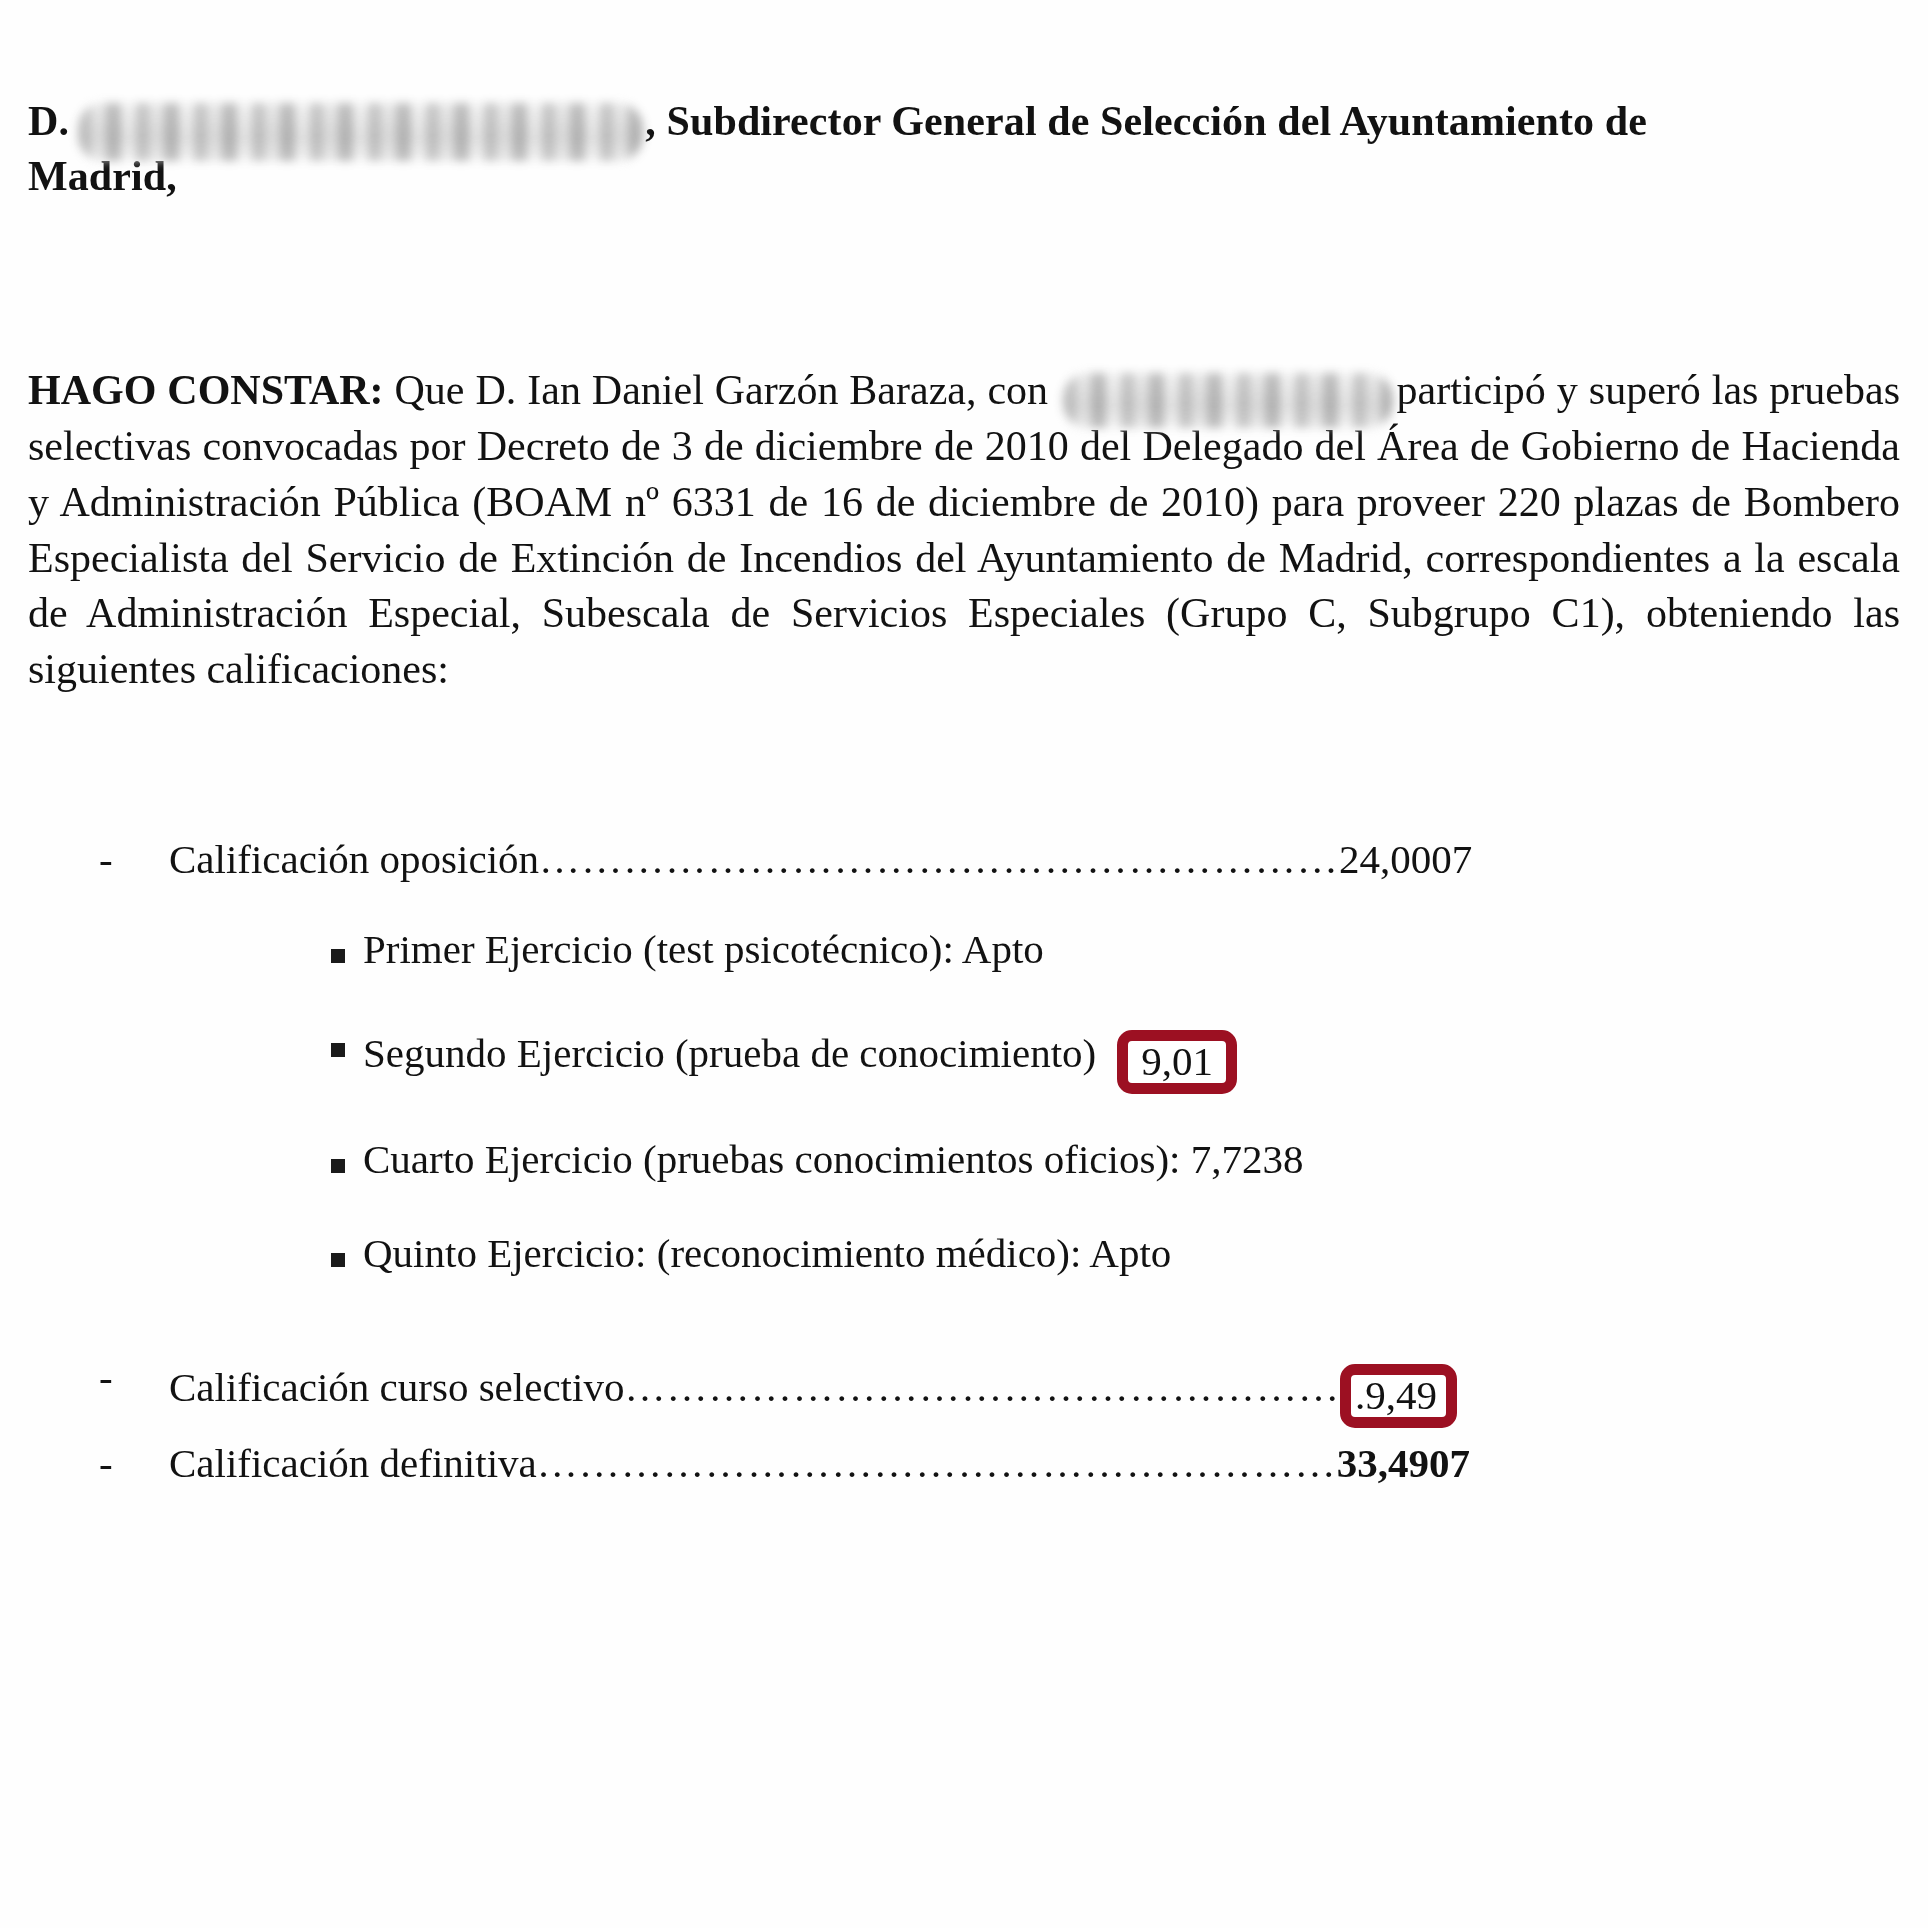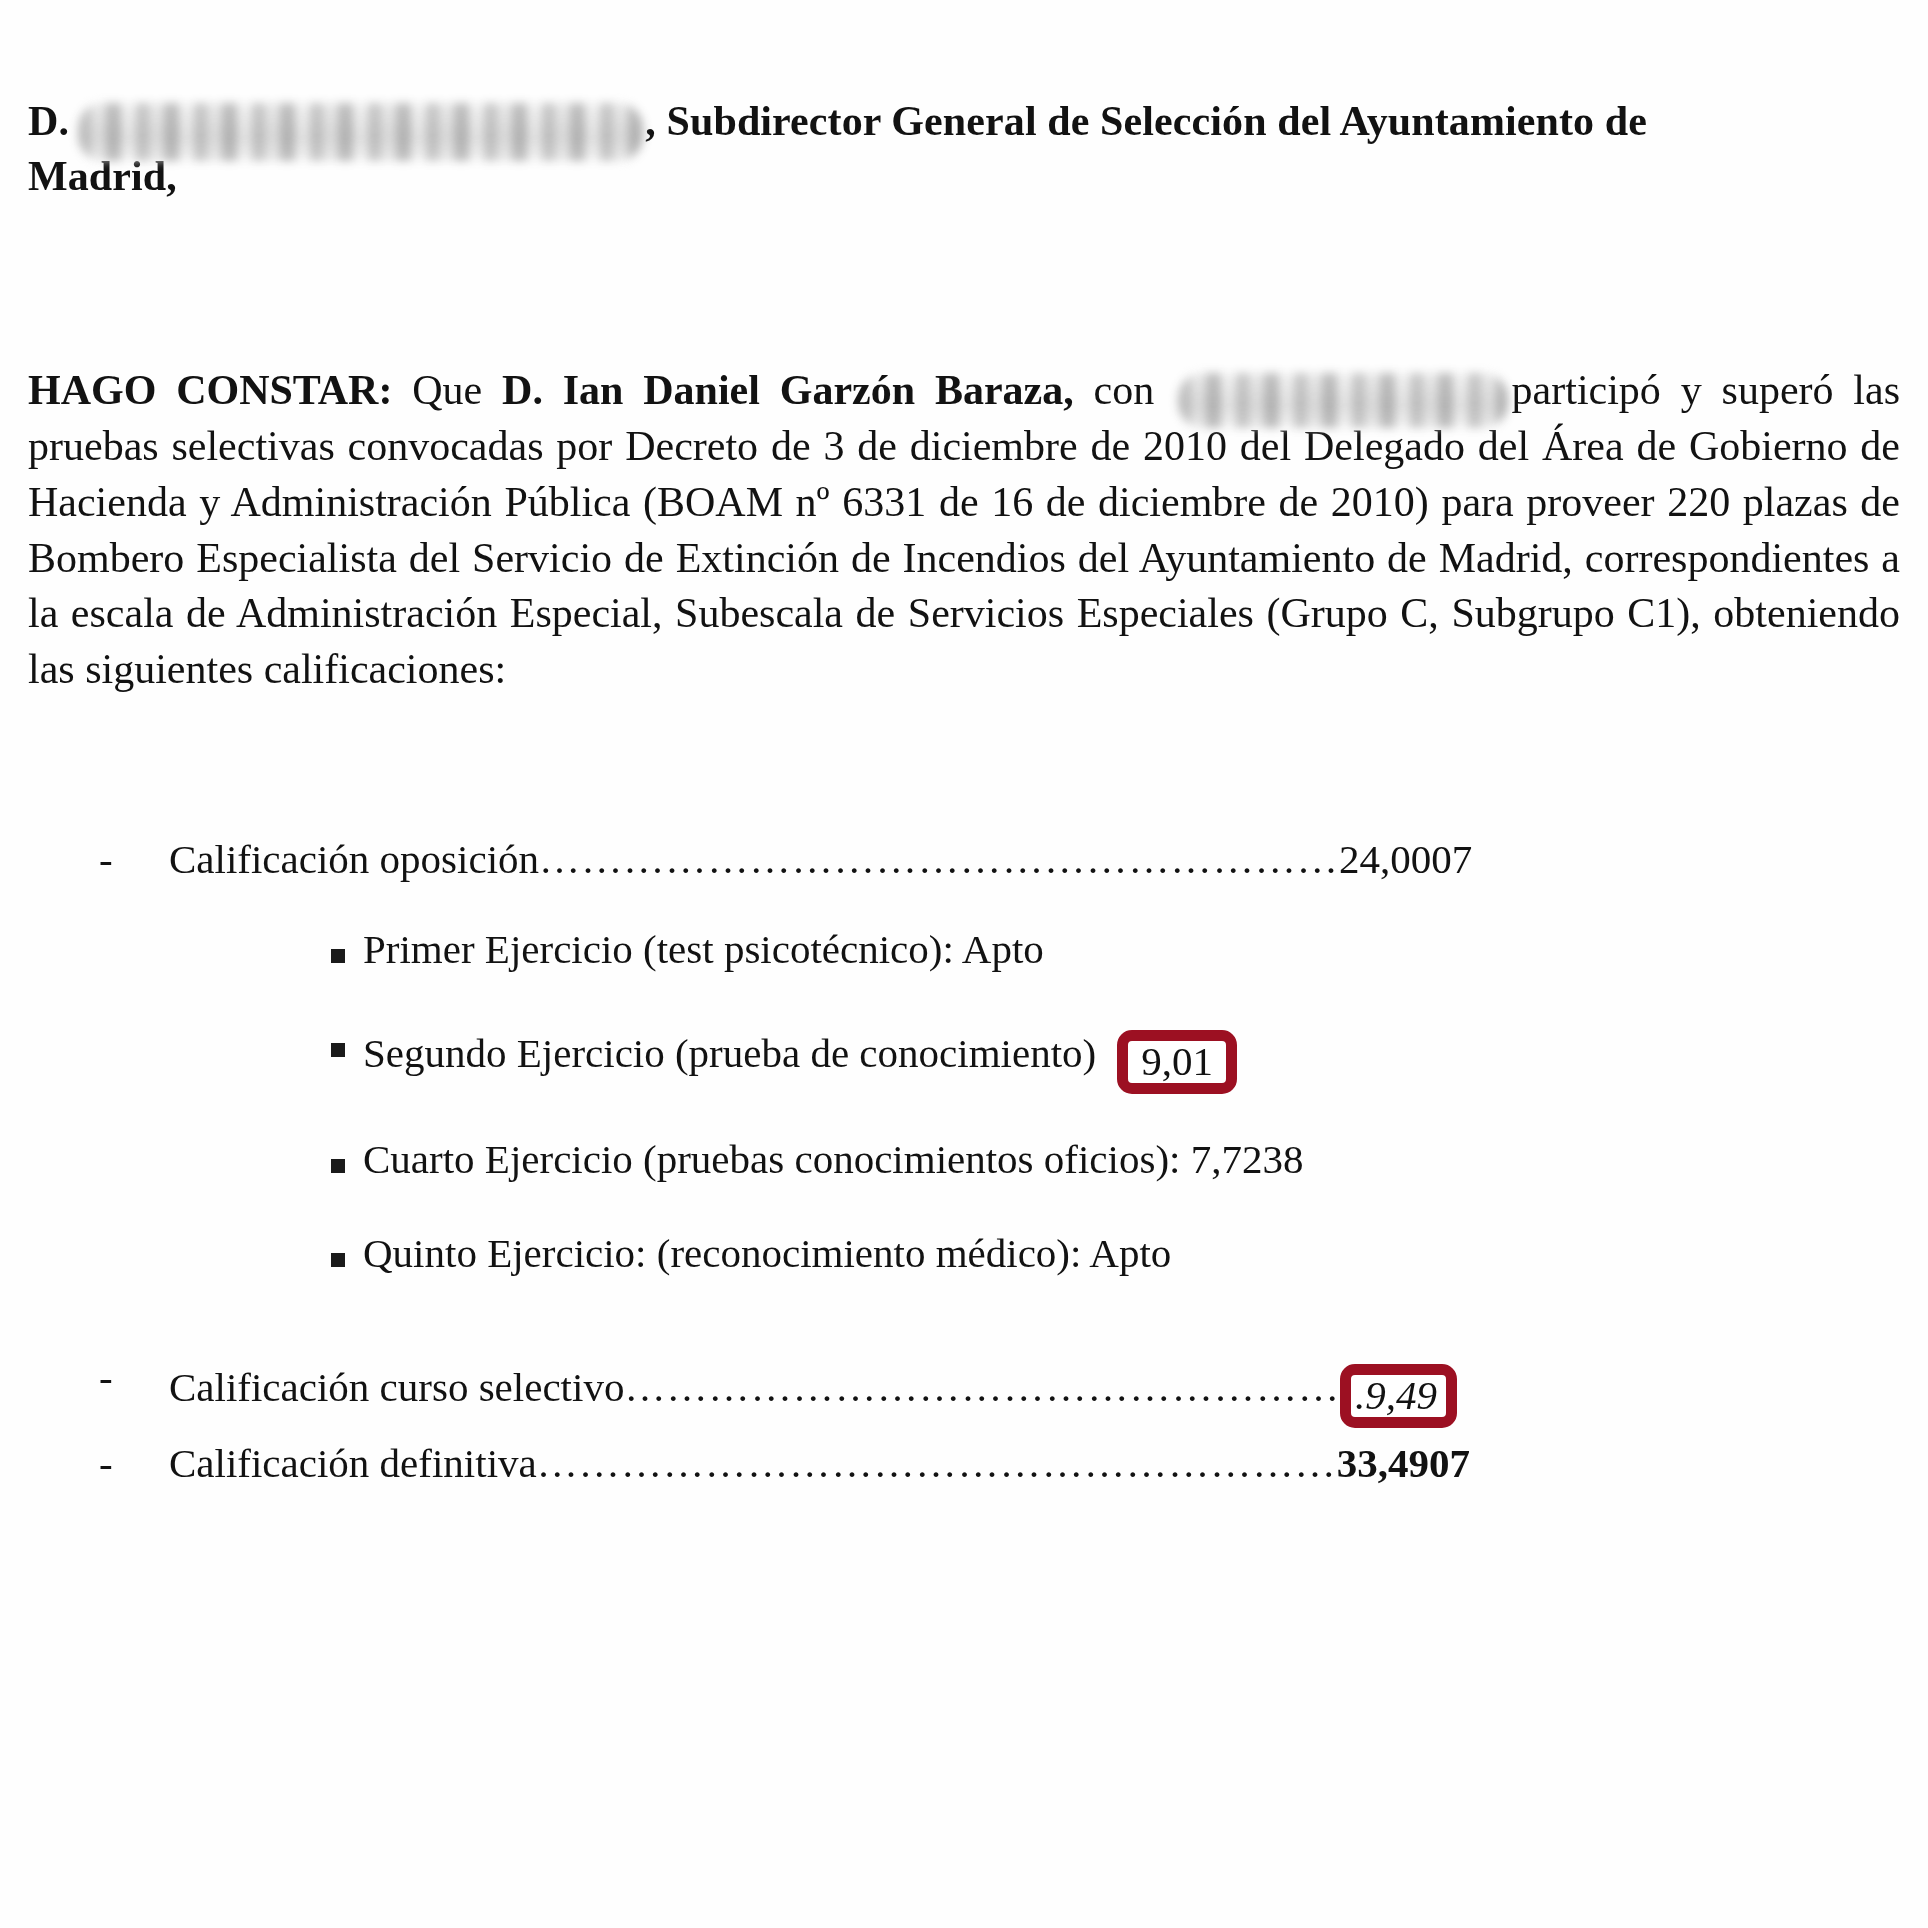--- a/index.html
+++ b/index.html
@@ -68,21 +68,21 @@
     position: absolute;
     left: 28px;
     top: 363px;
     width: 1872px;
     font-size: 42px;
     line-height: 1.33;
     text-align: justify;
     text-justify: inter-word;
   }
   .hago { font-weight: bold; }
-  .nm   { font-weight: bold; }
+  .nm   { font-weight: normal; }
 
   
   .results {
     position: absolute;
     left: 0;
     top: 838px;
     width: 1928px;
     font-size: 41px;
   }
 
@@ -130,21 +130,20 @@
     padding: 0px 13px 1.9px 13px;
     line-height: 1.0;
     margin-left: 21px;
     position: relative;
     top: 7.5px;
     background: #ffffff;
   }
   .hl.tight {
     padding: 0px 9.4px 1.9px 3.8px;
     margin-left: 0;
-    font-style: italic;
   }
 
   .tail-rows {
     margin-top: 81px;
   }
   .tail-rows .dash-row { margin-bottom: 21px; }
 
   
   .page { text-rendering: optimizeLegibility; }
 </style>

